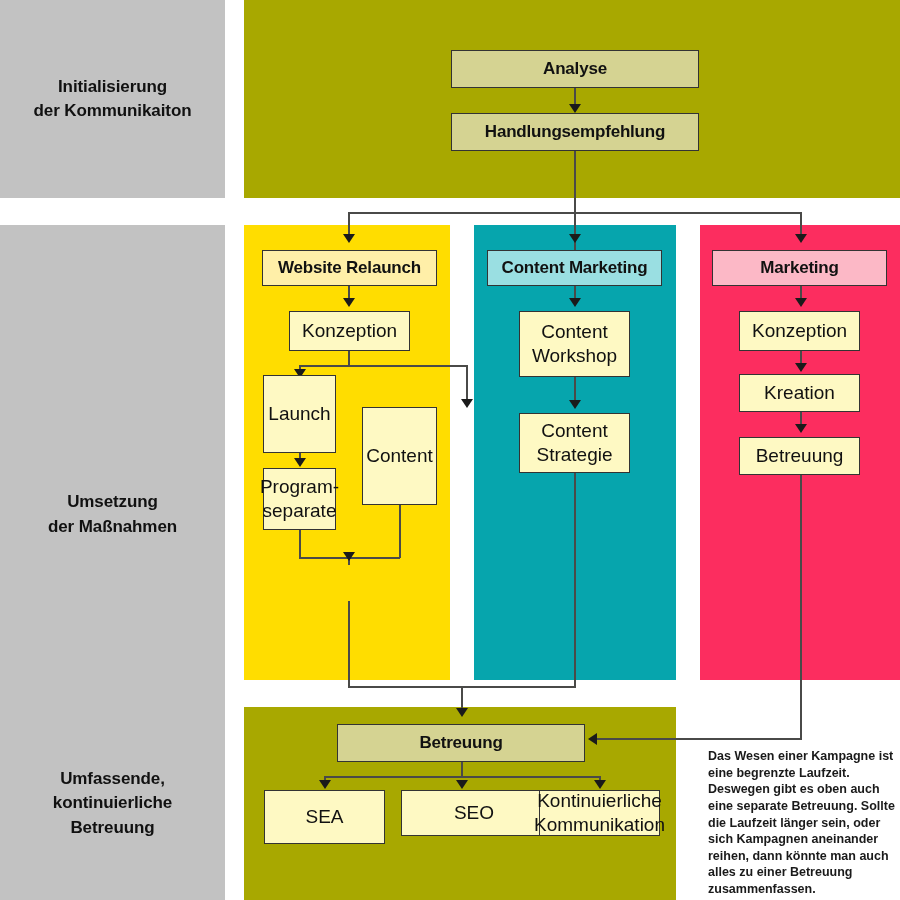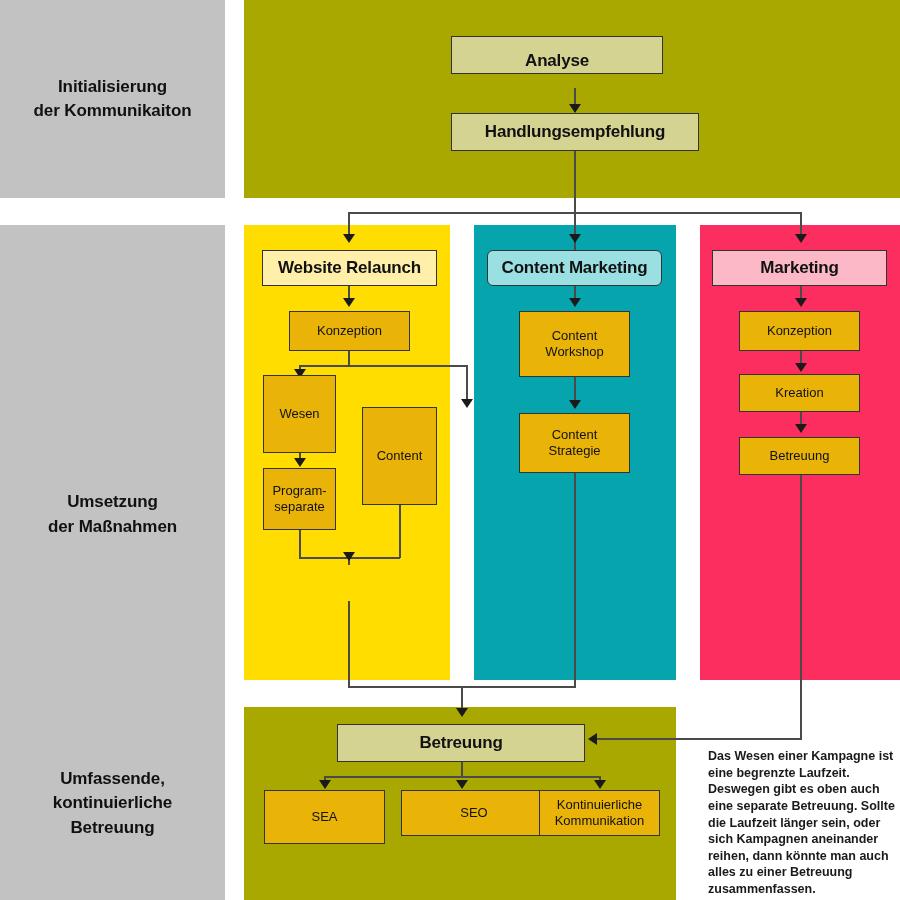--- a/index.html
+++ b/index.html
@@ -36,27 +36,27 @@
     letter-spacing:-0.1px;
     white-space:pre-line;
   }
   
   .band{ position:absolute; }
   
   .node{
     position:absolute;
     box-sizing:border-box;
     border:1.5px solid #333333;
-    background:#eab308;
+    background:#fef9c3;
     display:flex;
     align-items:center;
     justify-content:center;
     text-align:center;
     color:#111111;
-    font-size:13px;
+    font-size:19px;
     line-height:1.25;
     white-space:pre-line;
     padding:2px 4px;
   }
   .node.head{
     font-weight:bold;
     font-size:17px;
     letter-spacing:-0.2px;
   }
   .node.head.olive{ background:#d5d392; }
@@ -111,21 +111,21 @@
   <div class="phase-panel" style="top:225px;height:579px;">
     <div class="phase-label">Umsetzung
 der Maßnahmen</div>
   </div>
   <div class="phase-panel" style="top:707px;height:193px;">
     <div class="phase-label">Umfassende,
 kontinuierliche
 Betreuung</div>
   </div>
 
-  <div class="node head olive" style="left:451px;top:36px;width:212px;height:38px;align-items:flex-end;">
+  <div class="node head olive" style="left:451px;top:50px;width:248px;height:38px;">
     <span>Analyse</span>
   </div>
 
   <div class="ln v" style="left:574px;top:88px;height:20px;"></div>
   <div class="arrow" style="left:569px;top:104px;"></div>
 
   <div class="node head olive" style="left:451px;top:113px;width:248px;height:38px;text-align:center;">
     <span>Handlungsempfehlung</span>
   </div>
 
@@ -152,21 +152,21 @@
   </div>
 
   <div class="ln v" style="left:348px;top:351px;height:15px;"></div>
   <div class="ln h" style="left:299px;top:365px;width:168px;"></div>
   <div class="ln v" style="left:299px;top:365px;height:8px;"></div>
   <div class="arrow" style="left:294px;top:369px;"></div>
   <div class="ln v" style="left:466px;top:365px;height:38px;"></div>
   <div class="arrow" style="left:461px;top:399px;"></div>
 
   <div class="node" style="left:263px;top:375px;width:73px;height:78px;">
-    <span>Wesen</span>
+    <span>Launch</span>
   </div>
 
   <div class="node" style="left:362px;top:407px;width:75px;height:98px;">
     <span>Content</span>
   </div>
 
   <div class="ln v" style="left:299px;top:453px;height:10px;"></div>
   <div class="arrow" style="left:294px;top:458px;"></div>
 
   <div class="node" style="left:263px;top:468px;width:73px;height:62px;">
@@ -176,21 +176,21 @@
 
   <div class="ln v" style="left:299px;top:530px;height:28px;"></div>
   <div class="ln v" style="left:399px;top:505px;height:53px;"></div>
   <div class="ln h" style="left:299px;top:557px;width:101px;"></div>
   <div class="ln v" style="left:348px;top:557px;height:8px;"></div>
   <div class="arrow" style="left:343px;top:552px;"></div>
 
 
   <div class="ln v" style="left:348px;top:601px;height:86px;"></div>
 
-  <div class="node head teal" style="left:487px;top:250px;width:175px;height:36px;border-radius:6px;">
+  <div class="node head teal" style="left:487px;top:250px;width:175px;height:36px;">
     <span>Content Marketing</span>
   </div>
 
   <div class="ln v" style="left:574px;top:286px;height:16px;"></div>
   <div class="arrow" style="left:569px;top:298px;"></div>
 
   <div class="node" style="left:519px;top:311px;width:111px;height:66px;">
     <span>Content
 Workshop</span>
   </div>

